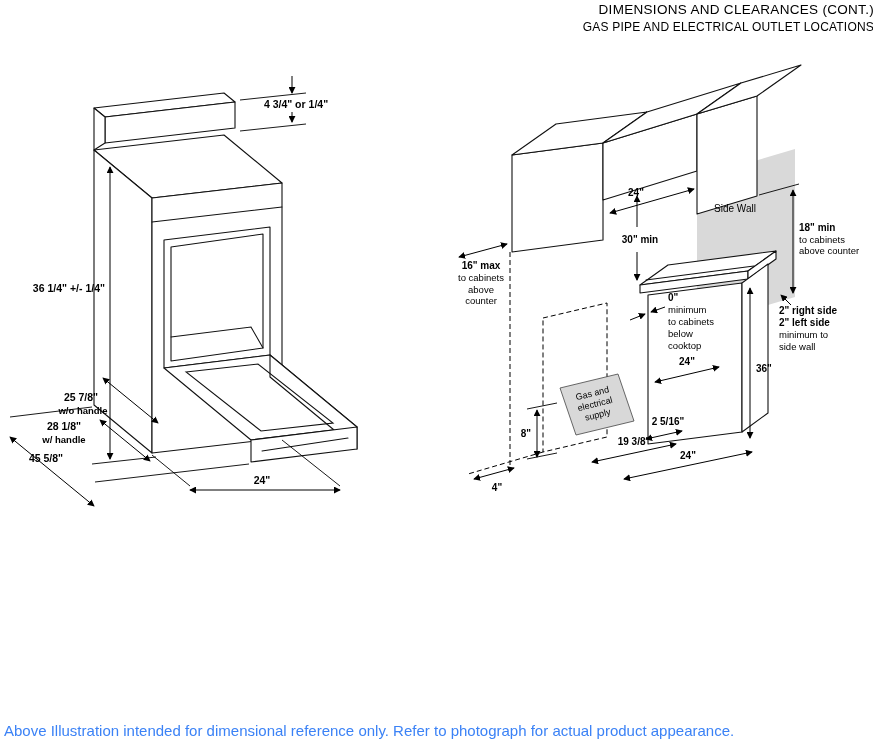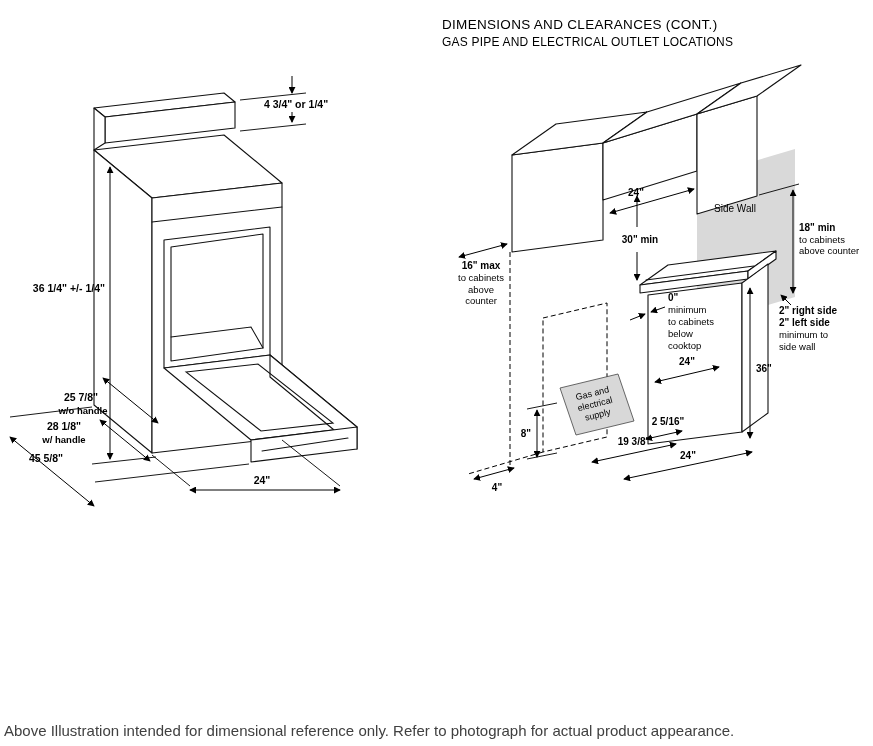--- a/index.html
+++ b/index.html
@@ -1,21 +1,21 @@
 <!DOCTYPE html>
 <html><head>
 <meta charset="utf-8">
 <style>
   html,body{margin:0;padding:0;background:#fff;}
   #page{position:relative;width:873px;height:746px;background:#fff;overflow:hidden;
         font-family:"Liberation Sans",sans-serif;color:#000;}
-  .hdr{position:absolute;left:442px;width:432px;text-align:left;margin-top:15px;}
+  .hdr{position:absolute;left:442px;width:432px;text-align:right;}
   #title{top:2px;font-size:13.5px;letter-spacing:.3px;}
   #subtitle{top:20px;font-size:12px;letter-spacing:.2px;}
-  #caption{position:absolute;left:4px;top:722px;font-size:15px;color:#404040;}
+  #caption{position:absolute;left:4px;top:722px;font-size:15px;color:#3b82f6;}
   svg{position:absolute;left:0;top:0;}
   text{font-family:"Liberation Sans",sans-serif;fill:#000;}
   .v{font-size:10.5px;font-weight:bold;}      
   .v2{font-size:10px;font-weight:bold;}
   .n{font-size:9.5px;}                        
   .n2{font-size:9.5px;font-weight:bold;}
   .sw{font-size:10px;}
   .gs{font-size:9px;}
   .shape{stroke:#111;stroke-width:1.1;stroke-linejoin:round;stroke-linecap:round;fill:#fff;}
   .ln{stroke:#111;stroke-width:1.1;stroke-linecap:round;fill:none;}

